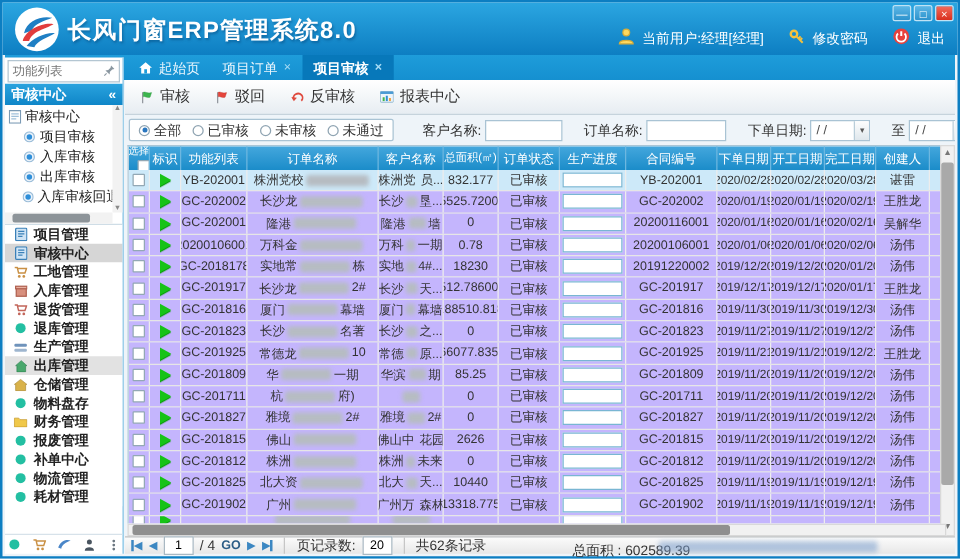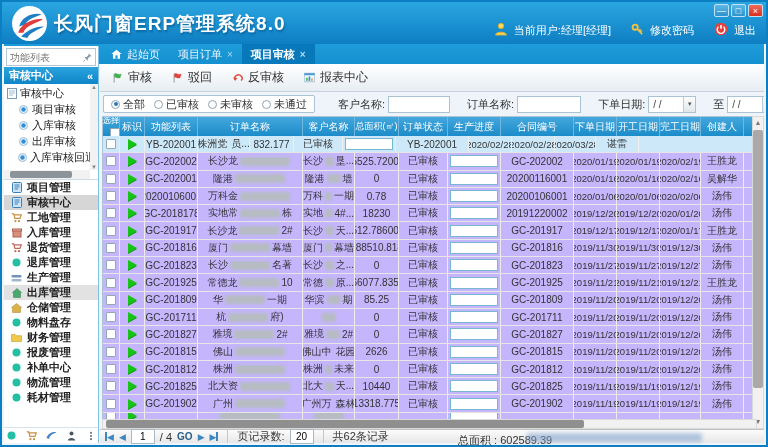--- a/index.html
+++ b/index.html
@@ -524,20 +524,24 @@
         </div>
       <div class="gbody" id="gbody">
           <div class="grow selected">
             <div class="gc" style="flex: 0 0 17px; width: 17px;">
               <span class="cbx"></span>
             </div>
             <div class="gc" style="flex: 0 0 25px; width: 25px;">
               <span class="tri"></span>
             </div>
             <div class="gc" style="flex: 0 0 53px; width: 53px;">YB-202001</div>
+            <div class="gc" style="flex: 0 0 105px; width: 105px;">
+              <span>株洲党校</span>
+              <span class="censor" style="width: 50px;"></span>
+            </div>
             <div class="gc" style="flex: 0 0 52px; width: 52px;">
               <span>株洲党</span>
               <span class="censor" style="width: 14px;"></span>
               <span>员...</span>
             </div>
             <div class="gc" style="flex: 0 0 44px; width: 44px;">832.177</div>
             <div class="gc" style="flex: 0 0 49px; width: 49px;">已审核</div>
             <div class="gc" style="flex: 0 0 53px; width: 53px;">
               <span class="pbar"><span class="fill" style="width: 0%;"></span></span>
             </div>

